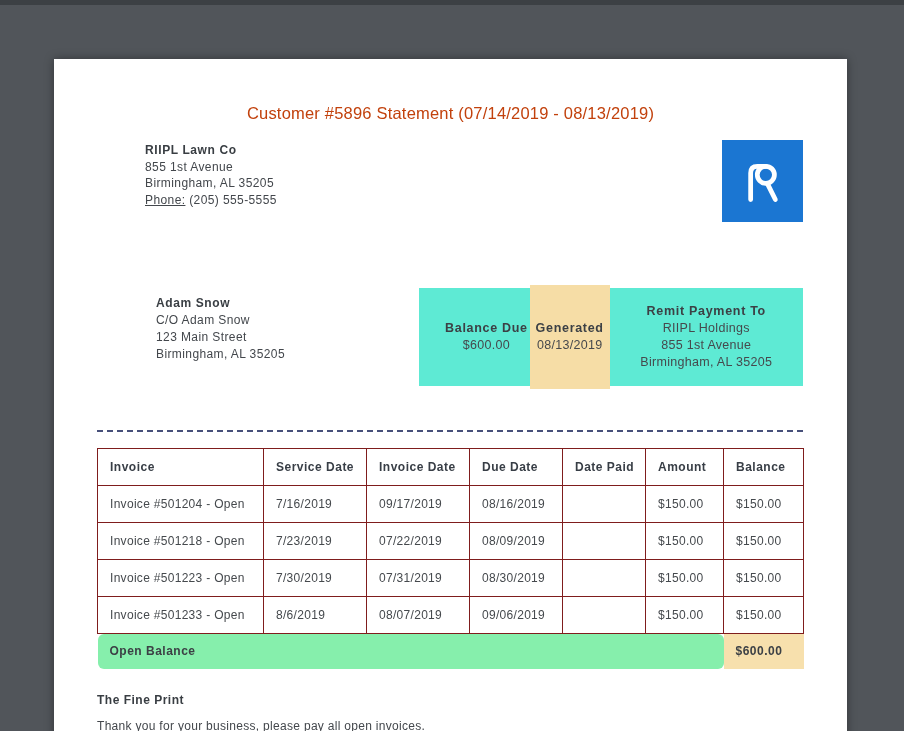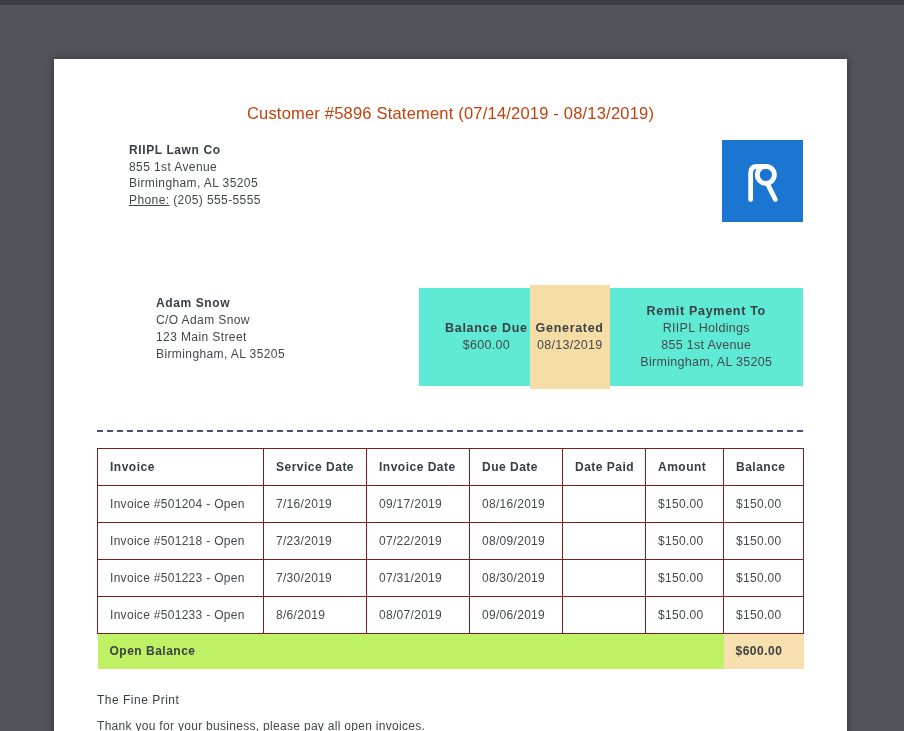--- a/index.html
+++ b/index.html
@@ -12,21 +12,21 @@
   .top-strip { position:absolute; top:0; left:0; width:904px; height:5px; background:#3c4044; }
   .page {
     position:absolute; left:54px; top:59px; width:793px; height:830px;
     background:#ffffff; box-shadow:0 0 9px rgba(0,0,0,0.38);
   }
   .doc-title {
     position:absolute; top:45px; left:0; width:100%; text-align:center;
     font-size:16.5px; color:#c2410c; letter-spacing:0.2px;
   }
   .company {
-    position:absolute; left:75px; top:83px;
+    position:absolute; left:91px; top:83px;
     font-size:12px; line-height:16.5px; color:#43474c; letter-spacing:0.4px;
   }
   .company .name { font-weight:bold; color:#393e43; letter-spacing:0.6px; }
   .phone-label { text-decoration:underline; }
   .logo {
     position:absolute; left:668px; top:81px; width:81px; height:82px;
     display:flex; align-items:center; justify-content:center;
   }
   .customer {
     position:absolute; left:102px; top:236px;
@@ -49,25 +49,25 @@
     position:absolute; left:43px; top:389px; width:706px;
     border-collapse:collapse; table-layout:fixed;
     font-size:12px; color:#45494d;
   }
   .invoices th, .invoices td {
     border:1px solid #7f1d1d; padding:0 4px 0 12px; text-align:left;
     height:37px; letter-spacing:0.3px; overflow:hidden; white-space:nowrap;
   }
   .invoices th { font-weight:bold; color:#383e46; letter-spacing:0.5px; }
   .invoices tr.footer-row td { border:none; height:35px; font-weight:bold; color:#3c4045; letter-spacing:0.5px; }
-  .footer-label-cell { background:#bef264; }
+  .footer-label-cell { background:#86efac;border-radius:6px; }
   .footer-value-cell { background:#f7e0ad; }
   .fine-print-heading {
     position:absolute; left:43px; top:634px;
-    font-size:12px; font-weight:normal; color:#393e43; letter-spacing:0.5px;
+    font-size:12px; font-weight:bold; color:#393e43; letter-spacing:0.5px;
   }
   .fine-print-body {
     position:absolute; left:43px; top:660px;
     font-size:12px; color:#43474c; letter-spacing:0.3px;
   }
 </style>
 </head>
 <body>
 
 <div class="top-strip"></div>

